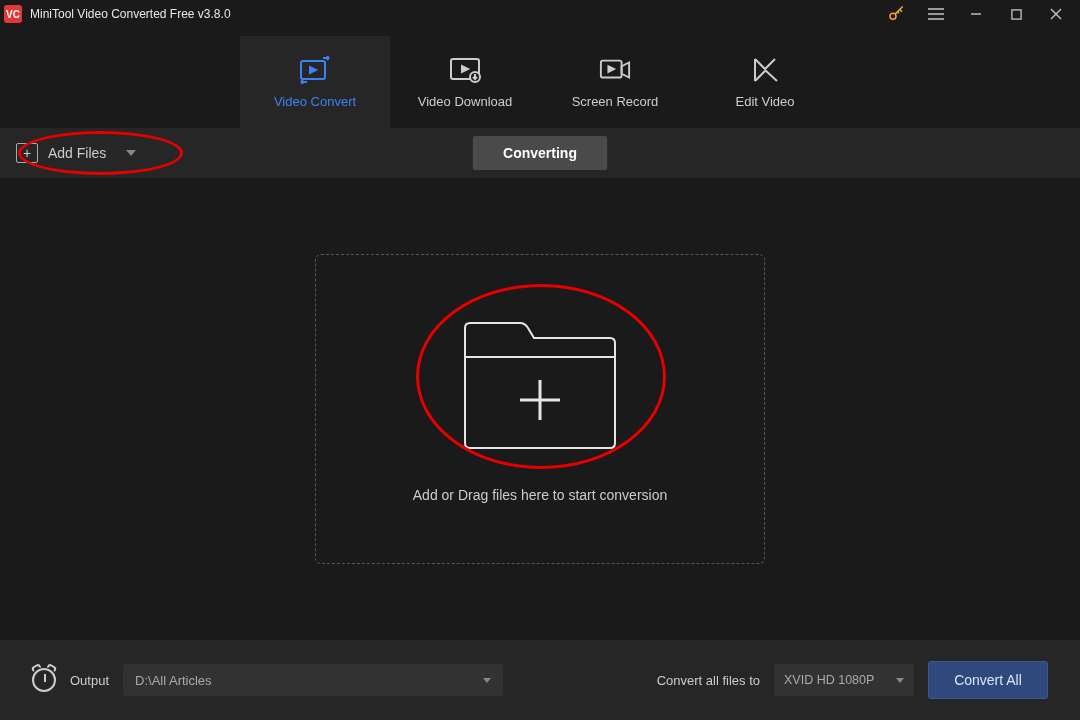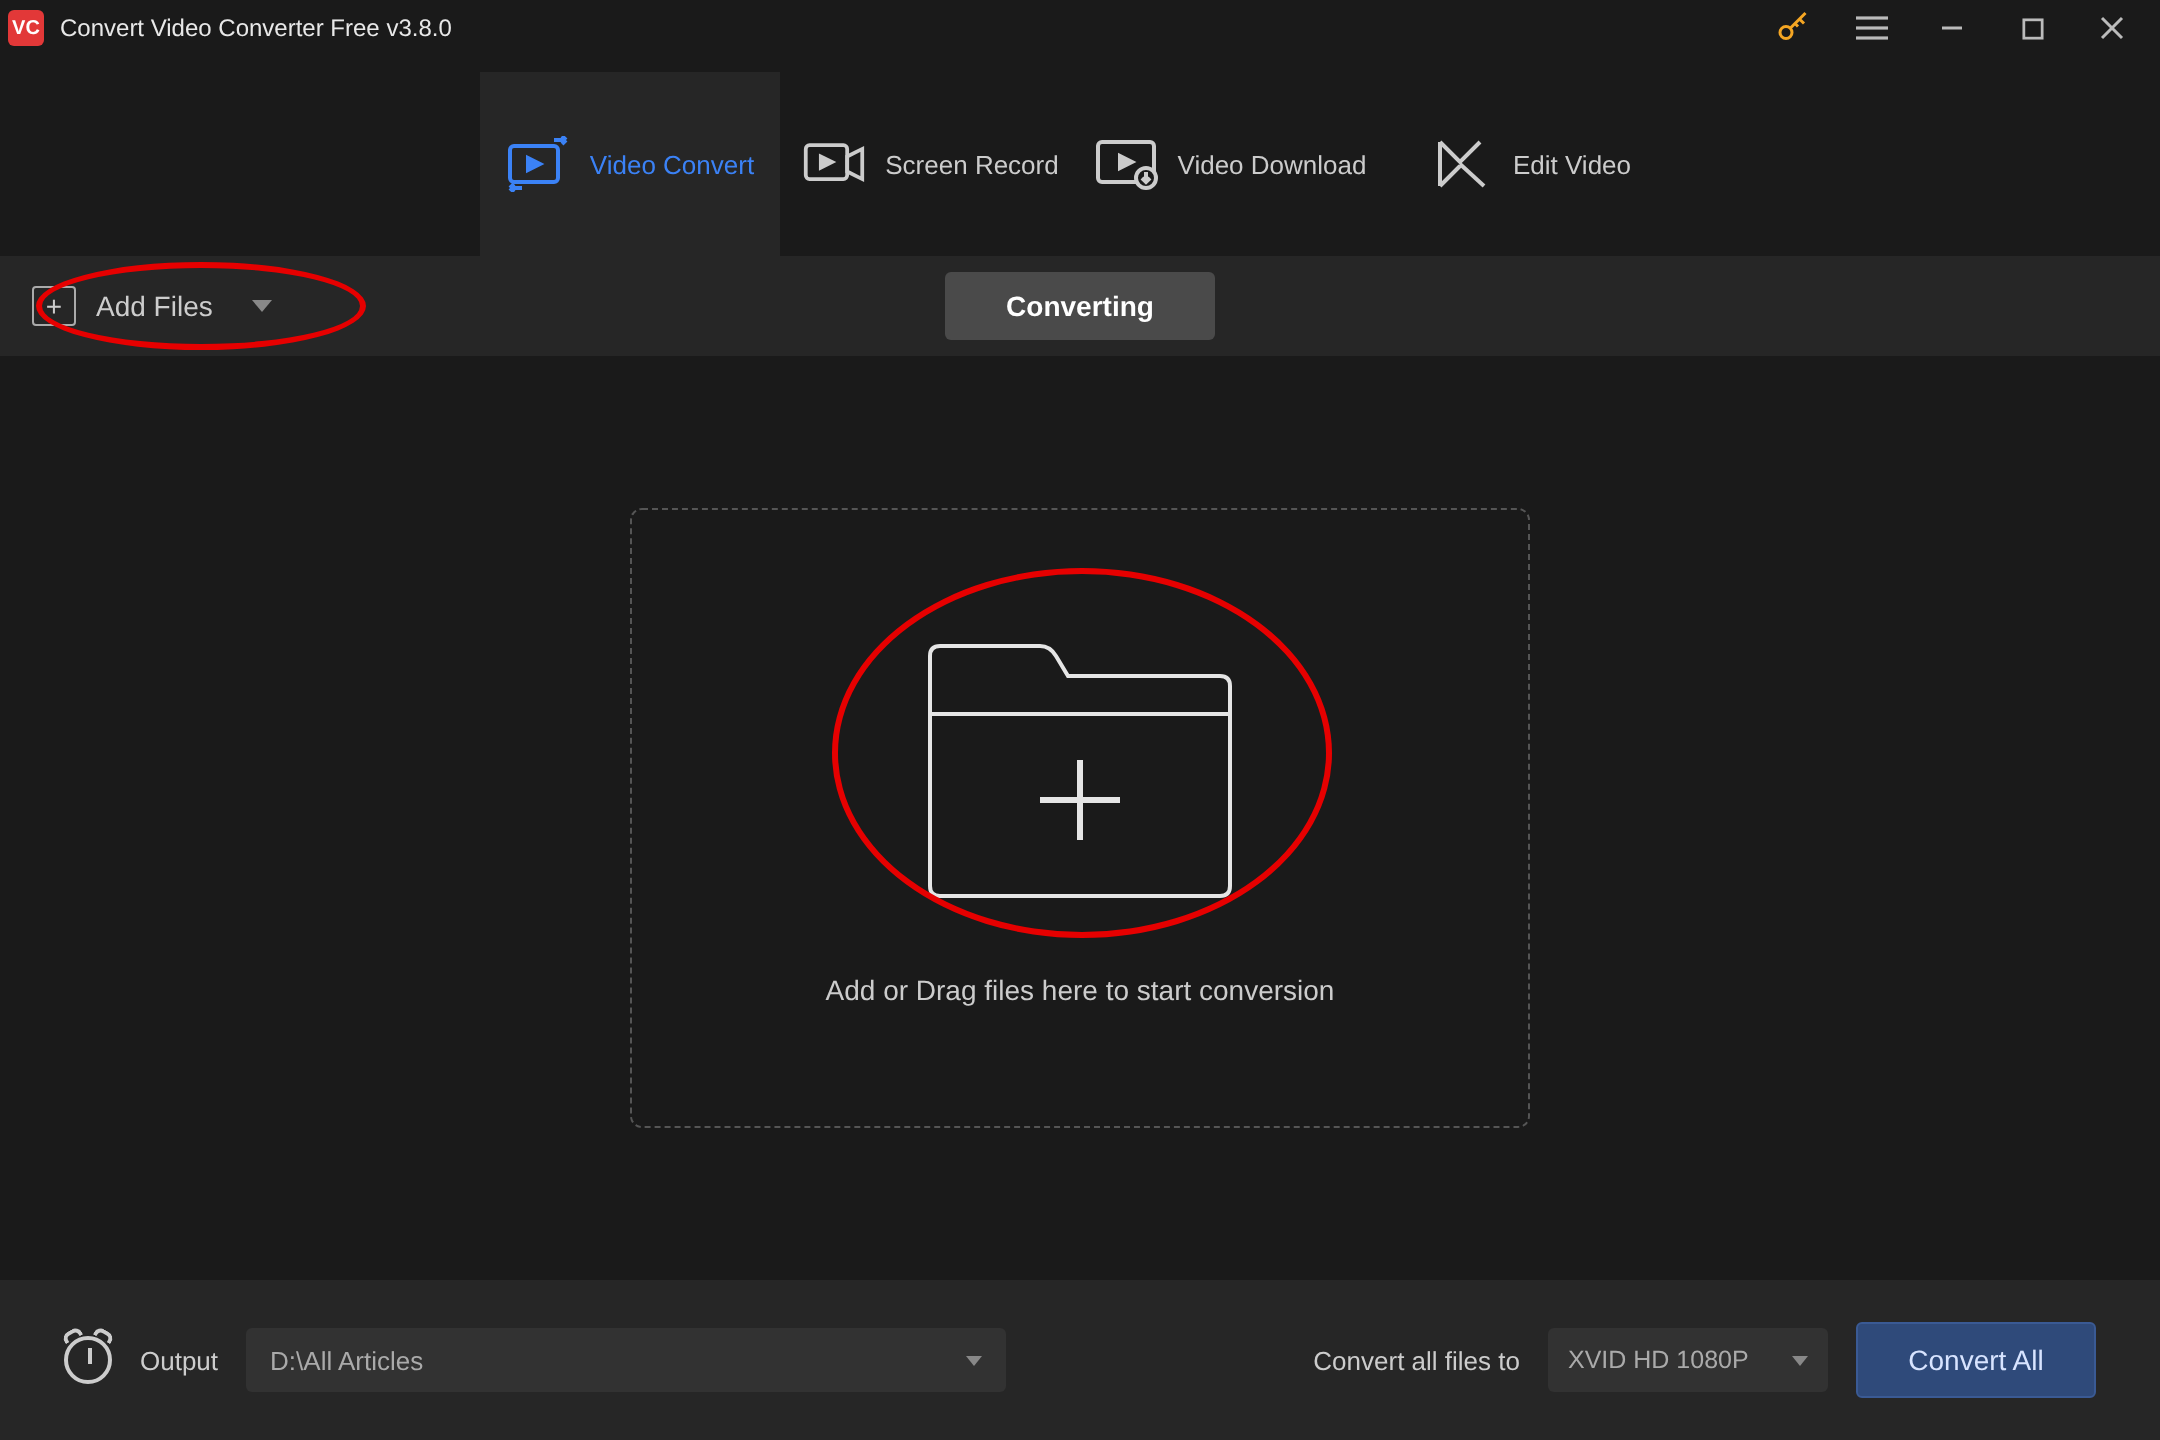--- a/index.html
+++ b/index.html
@@ -37,21 +37,21 @@
   .navbar {
     height: 100px;
     background: #1a1a1a;
     display: flex;
     justify-content: center;
     gap: 0;
     padding-top: 8px;
   }
   .nav-item {
     width: 150px;
-    display: flex; flex-direction: row;
+    display: flex; flex-direction: column;
     align-items: center; justify-content: center;
     gap: 10px;
     color: #ccc;
     font-size: 13px;
     cursor: pointer;
   }
   .nav-item.active {
     background: #262626;
     color: #3b82f6;
   }
@@ -193,21 +193,21 @@
   .annot {
     position: absolute; border: 3px solid #e60000; border-radius: 50%;
     pointer-events: none;
   }
 </style>
 </head>
 <body>
 
 <div class="titlebar">
   <div class="logo">VC</div>
-  <div class="title-text">Convert Video Converter Free v3.8.0</div>
+  <div class="title-text">MiniTool Video Converted Free v3.8.0</div>
   <div class="title-spacer"></div>
   <div class="title-ctrl key-icon">
     <svg width="18" height="18" viewBox="0 0 24 24" fill="none" stroke="#f5a623" stroke-width="2">
         <circle cx="8" cy="15" r="4"></circle>
         <path d="M10.5 12.5 L21 2 M17 6 l3 3 M14 9 l2 2"></path>
       </svg>
   </div>
   <div class="title-ctrl">
     <svg width="16" height="14" viewBox="0 0 16 14" stroke="#bbb" stroke-width="1.6">
         <line x1="0" y1="2" x2="16" y2="2"></line>
@@ -240,38 +240,38 @@
         <rect x="2" y="5" width="24" height="18" rx="2"></rect>
         <polygon points="11,11 11,17 17,14" fill="#3b82f6"></polygon>
         <path d="M24 2 h6 M30 2 l-2 -2 M30 2 l-2 2"></path>
         <path d="M8 26 h-6 M2 26 l2 -2 M2 26 l2 2"></path>
       </svg>
     </div>
     <span>Video Convert</span>
   </div>
   <div class="nav-item">
     <div class="nav-icon">
-      <svg width="34" height="24" viewBox="0 0 34 24" fill="none" stroke="#ccc" stroke-width="2">
-        <rect x="2" y="2" width="22" height="18" rx="2"></rect>
-        <polygon points="10,8 10,14 16,11" fill="#ccc"></polygon>
-        <path d="M24 8 l8 -4 v16 l-8 -4 z"></path>
-      </svg>
-    </div>
-    <span>Screen Record</span>
-  </div>
-  <div class="nav-item">
-    <div class="nav-icon">
       <svg width="32" height="26" viewBox="0 0 32 26" fill="none" stroke="#ccc" stroke-width="2">
         <rect x="2" y="2" width="28" height="20" rx="2"></rect>
         <polygon points="13,9 13,15 19,12" fill="#ccc"></polygon>
         <circle cx="26" cy="20" r="5" fill="#1a1a1a" stroke="#ccc"></circle>
         <path d="M26 17 v5 M24 20 l2 2 l2 -2"></path>
       </svg>
     </div>
     <span>Video Download</span>
+  </div>
+  <div class="nav-item">
+    <div class="nav-icon">
+      <svg width="34" height="24" viewBox="0 0 34 24" fill="none" stroke="#ccc" stroke-width="2">
+        <rect x="2" y="2" width="22" height="18" rx="2"></rect>
+        <polygon points="10,8 10,14 16,11" fill="#ccc"></polygon>
+        <path d="M24 8 l8 -4 v16 l-8 -4 z"></path>
+      </svg>
+    </div>
+    <span>Screen Record</span>
   </div>
   <div class="nav-item">
     <div class="nav-icon">
       <svg width="28" height="26" viewBox="0 0 28 26" fill="none" stroke="#ccc" stroke-width="2">
         <path d="M4 2 v22 M4 2 l10 10 l10 -10 M4 24 l10 -10"></path>
         <path d="M14 13 l12 11"></path>
       </svg>
     </div>
     <span>Edit Video</span>
   </div>

